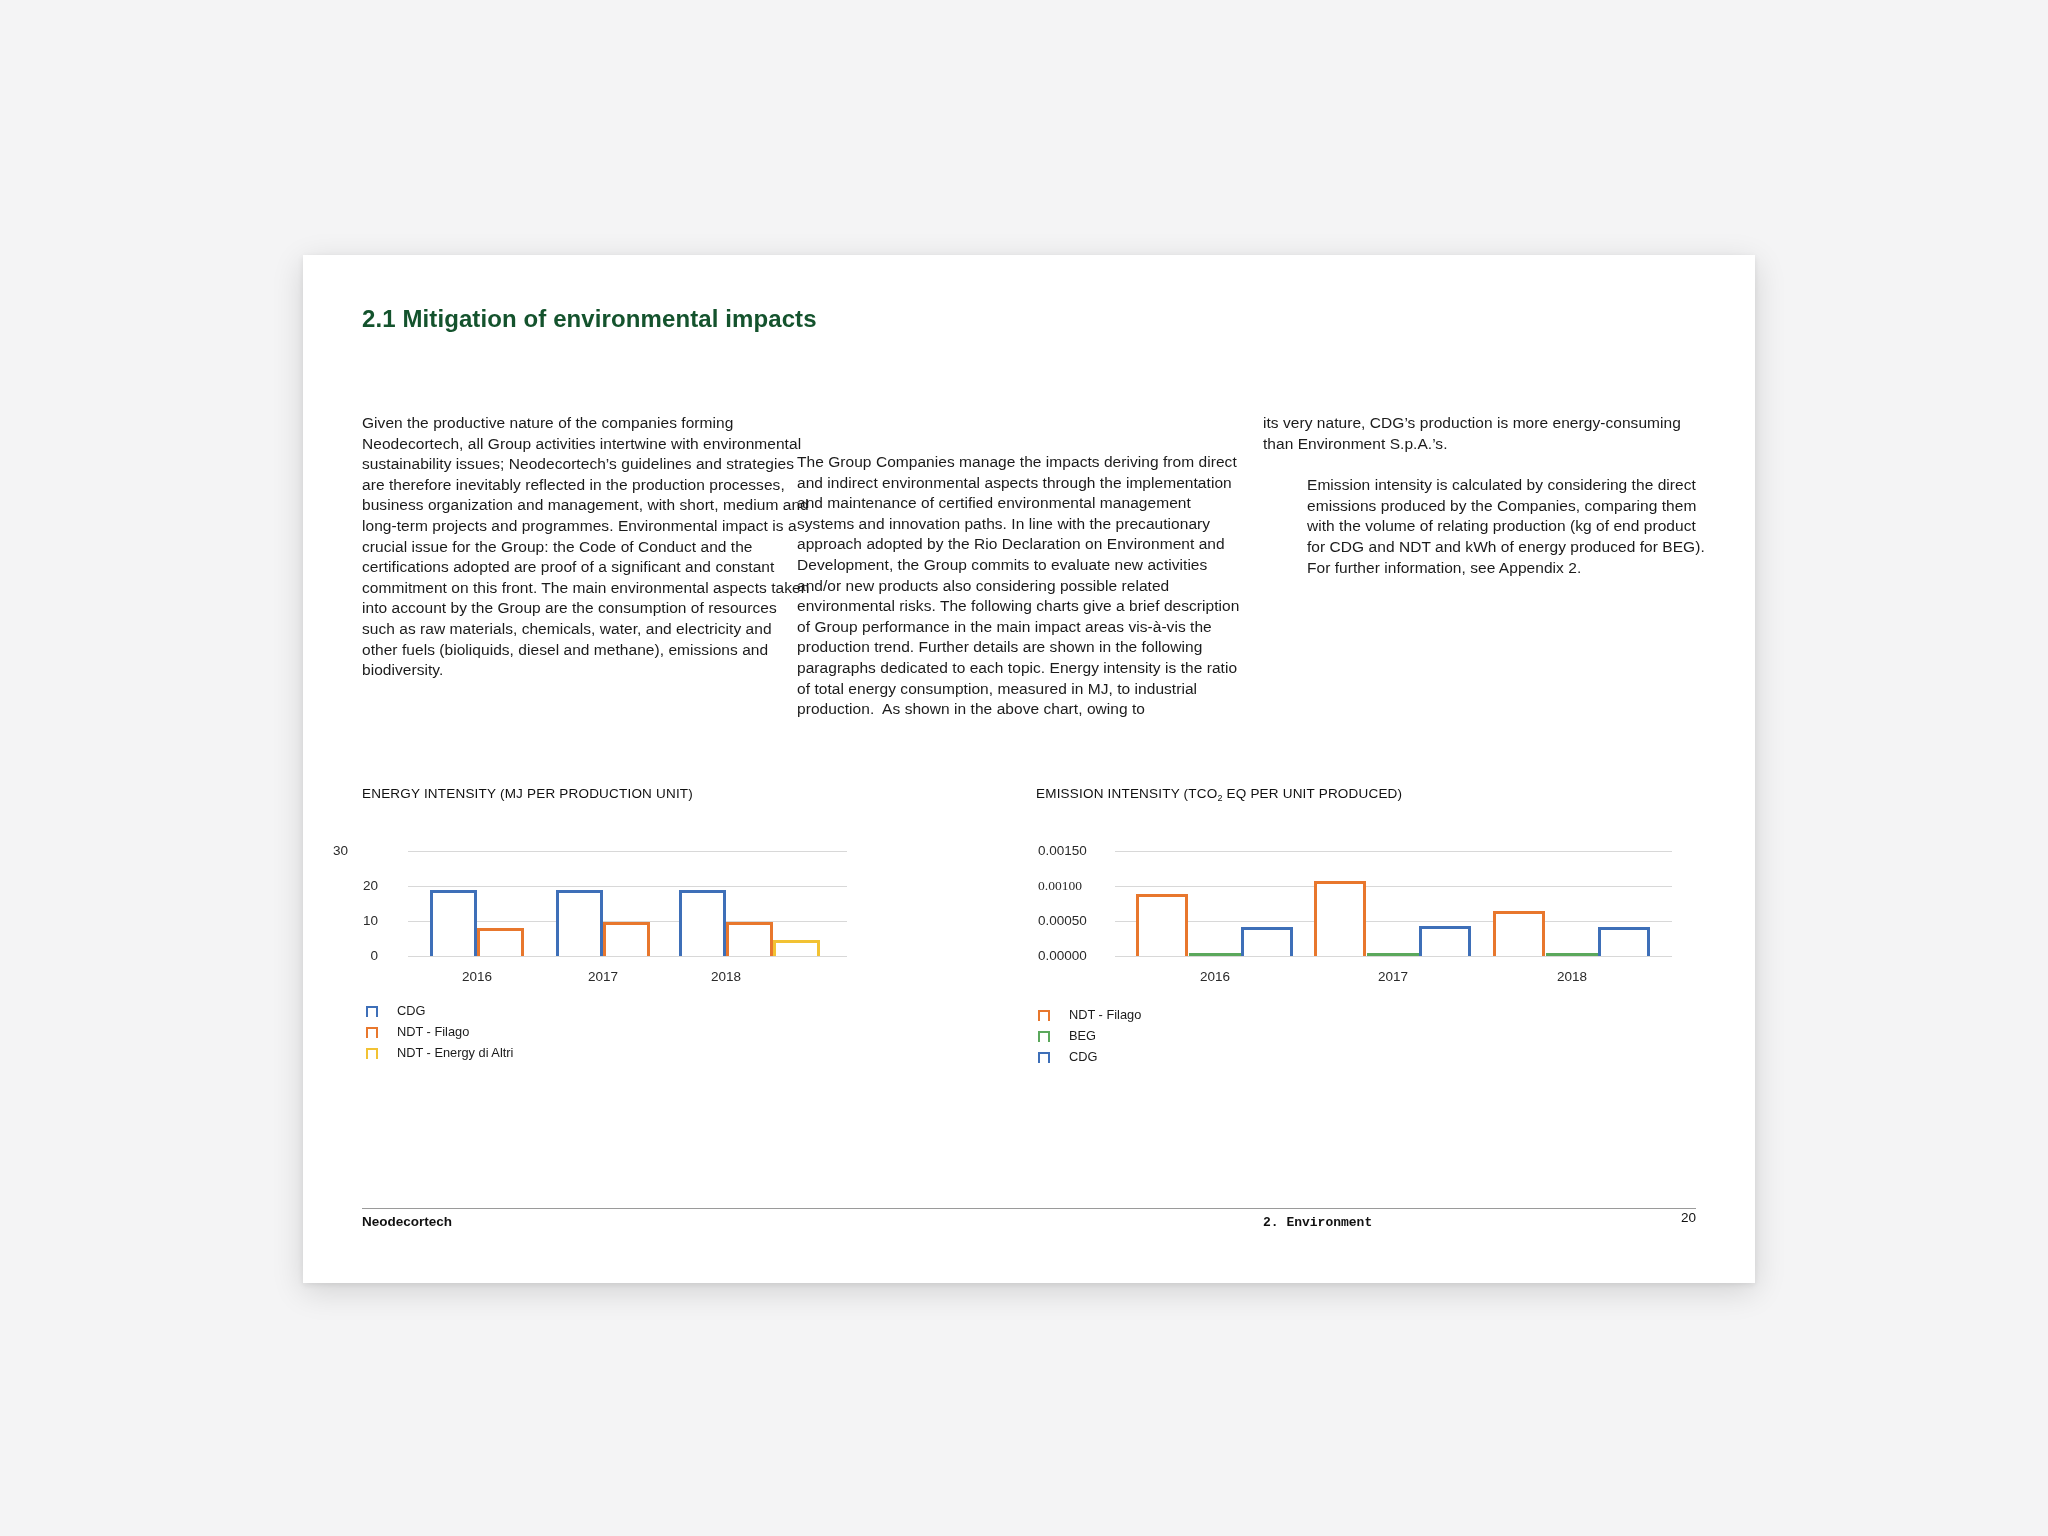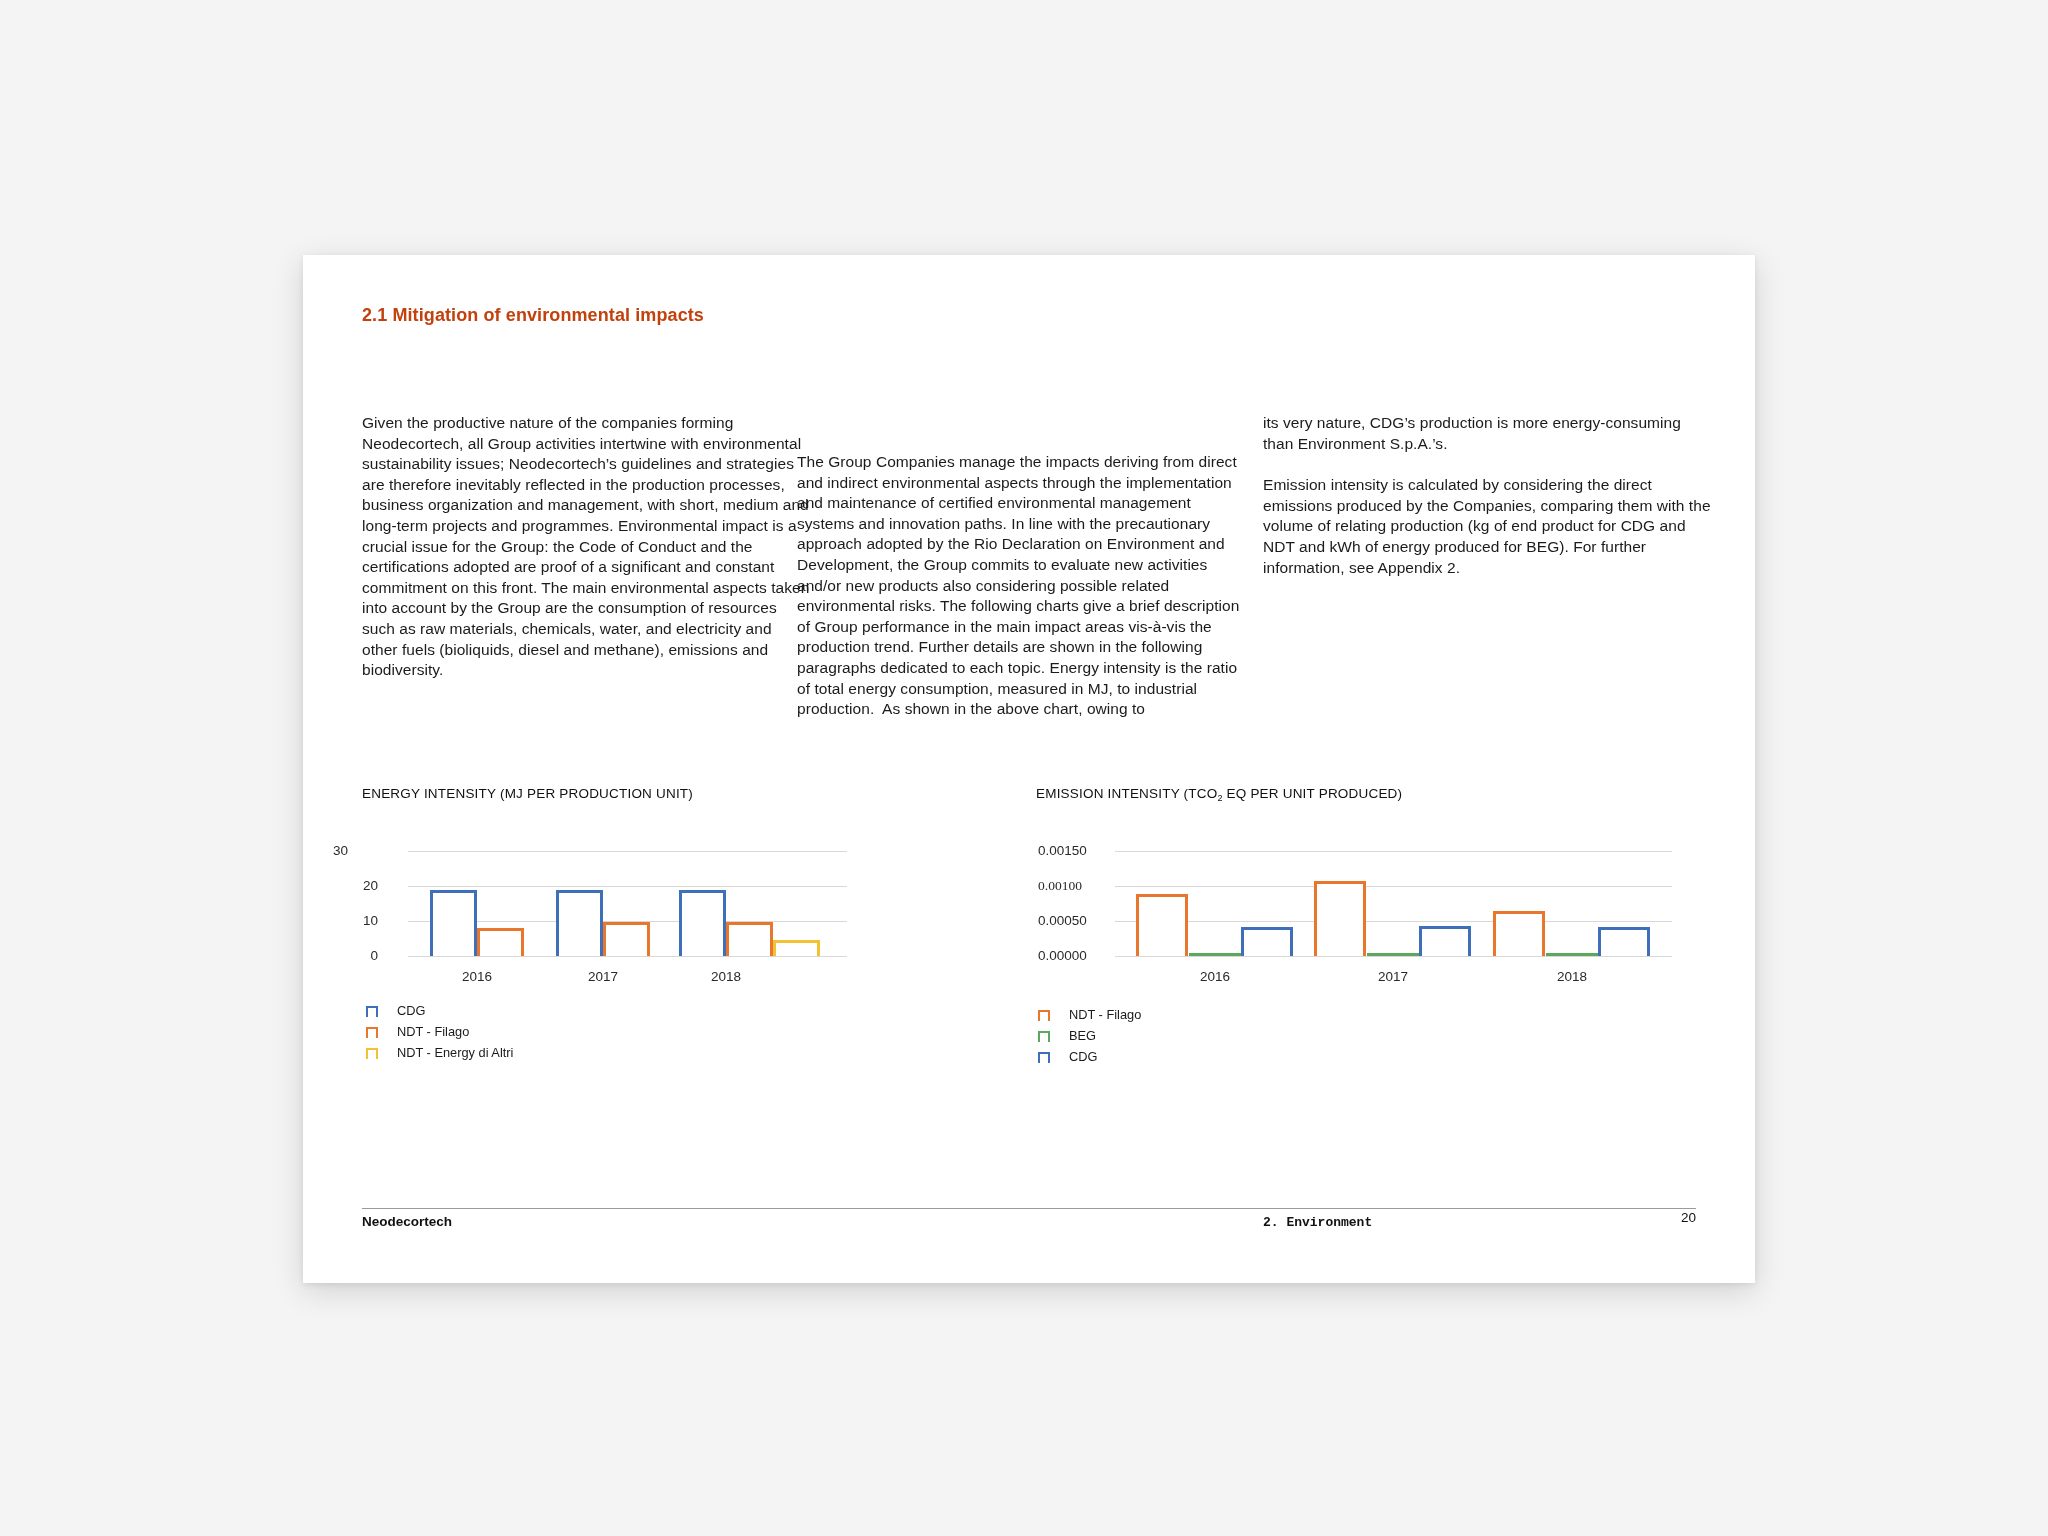--- a/index.html
+++ b/index.html
@@ -1,25 +1,25 @@
 <!DOCTYPE html>
 <html><head>
 <meta charset="utf-8">
 <style>
   html,body{margin:0;padding:0;background:#f4f4f5;}
   .canvas{position:relative;width:2048px;height:1536px;background:#f4f4f5;overflow:hidden;
           font-family:"Liberation Sans", sans-serif;color:#1b1b1b;}
   .sheet{position:absolute;left:303px;top:255px;width:1452px;height:1028px;background:#ffffff;
          box-shadow:0 8px 30px rgba(0,0,0,.14), 0 2px 6px rgba(0,0,0,.08);}
-  .page-title{position:absolute;left:59px;top:50px;font-size:18px;font-weight:600;
-              letter-spacing:.1px;color:#c2410c;}
+  .page-title{position:absolute;left:59px;top:50px;font-size:24px;font-weight:600;
+              letter-spacing:.1px;color:#14532d;}
   .col{position:absolute;top:158px;width:448px;font-size:15.5px;line-height:20.6px;
        letter-spacing:.05px;color:#1b1b1b;}
   .col p{margin:0;}
-  .col p + p{margin-top:21px;}
+  .col p + p{margin-top:21px;margin-left:44px;}
   .col1{left:59px;}
   .col2{left:494px;margin-top:39px;}
   .col3{left:960px;}
   .chart-title{position:absolute;top:531px;font-size:13.5px;line-height:16px;color:#111;
                letter-spacing:.2px;white-space:nowrap;}
   .chart-title .sub{font-size:9px;position:relative;top:3px;}
   .chart-layer{position:absolute;inset:0;pointer-events:none;}
   .gridline{position:absolute;height:1px;background:#d8d8d8;}
   .ytick{position:absolute;font-size:13.5px;line-height:16px;color:#2a2a2a;}
   .xtick{position:absolute;font-size:13.5px;line-height:16px;color:#2a2a2a;text-align:center;width:100px;}

